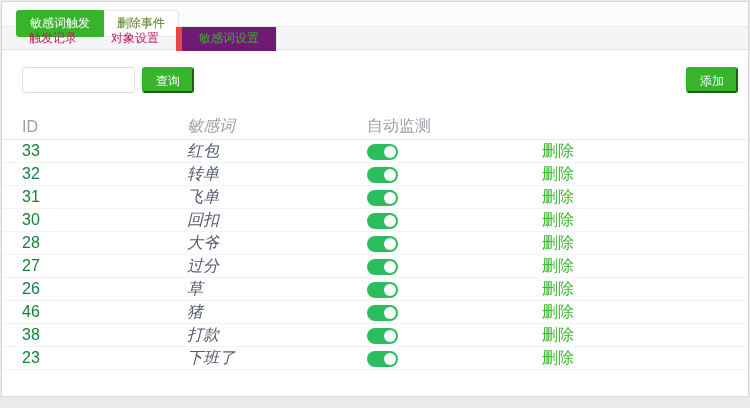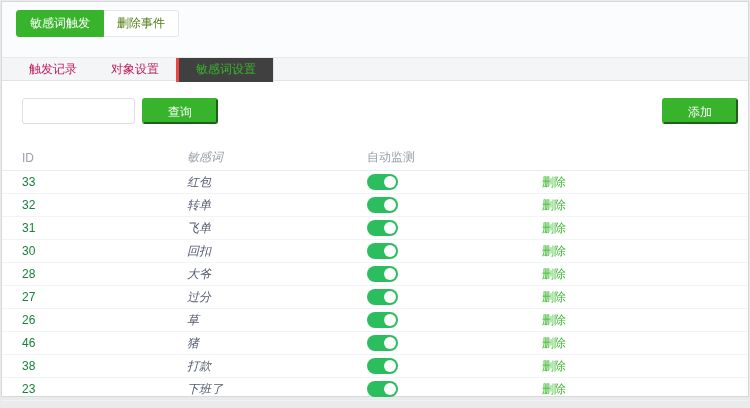--- a/index.html
+++ b/index.html
@@ -4,49 +4,49 @@
 <style>
   * { margin:0; padding:0; box-sizing:border-box; }
   html,body { font-family:"Liberation Sans","DejaVu Sans",sans-serif; }
   :root { --accent:#38b42c; --toggle:#2cbe5e; --link:#3ab82e; }
 
   .frame { position:relative; width:750px; height:408px; background:#e9eaec; overflow:hidden; }
   .page  { position:absolute; left:1px; top:1px; right:1px; height:396px;
            background:#fff; border:1px solid #d8d8d8; }
 
   
-  .topbar { height:56px; background:#fbfcfd; border-bottom:1px solid #e9e9e9;
+  .topbar { height:25px; background:#fbfcfd; border-bottom:1px solid #e9e9e9;
             padding:8px 0 0 14px; }
   .seg { display:inline-flex; }
   .btn { font-size:12px; height:27px; line-height:25px; padding:0 13px;
          cursor:pointer; border:1px solid transparent; }
   .btn-green { background:var(--accent); color:#fff; border-color:var(--accent); }
   .seg-left  { border-radius:3px 0 0 3px; }
   .btn-white { background:#fff; color:#4d7c0f; border:1px solid #e6e6e6; }
   .seg-right { border-radius:0 3px 3px 0; border-left:none; }
 
   
   .tabstrip { display:flex; height:23px; background:#f4f5f7;
               border-bottom:1px solid #e3e3e6; padding-left:10px; }
   .tab { font-size:12px; color:#be185d; line-height:23px; padding:0 17px;
          cursor:pointer; }
-  .tab.active { background:#404040; color:var(--accent); height:24px;
-                border-left:3px solid #ef4444; border-right:1px solid #e3e3e6; }
+  .tab.active { background:#701a75; color:var(--accent); height:24px;
+                border-left:6px solid #ef4444; border-right:1px solid #e3e3e6; }
 
   
   .toolbar { display:flex; align-items:center; padding:17px 10px 0 20px; }
   .search { width:113px; height:26px; border:1px solid #dcdee2; border-radius:3px;
             font-size:12px; padding:0 7px; outline:none; color:#515a6e; }
-  .btn-sm { font-size:12px; height:26px; line-height:24px; padding:0 24px;
+  .btn-sm { font-size:12px; height:26px; line-height:24px; padding:0 12px;
             border-radius:3px; cursor:pointer; }
   .query { margin-left:7px; }
   .add   { margin-left:auto; }
 
   
-  .table { margin-top:21px; font-size:12px; }
+  .table { margin-top:21px; font-size:16px; }
   .thead, .tr { display:flex; align-items:center; }
   .thead { height:26px; border-bottom:1px solid #e8eaec; color:#9aa0aa; }
   .tr { height:23px; border-bottom:1px solid #f2f3f5; }
   .c1 { width:185px; padding-left:20px; }
   .c2 { width:180px;font-style:italic; }
   .c3 { width:175px; }
   .c4 { flex:1; }
   .td.id   { color:#15803d; }
   .td.word { color:#515a6e; }
 

